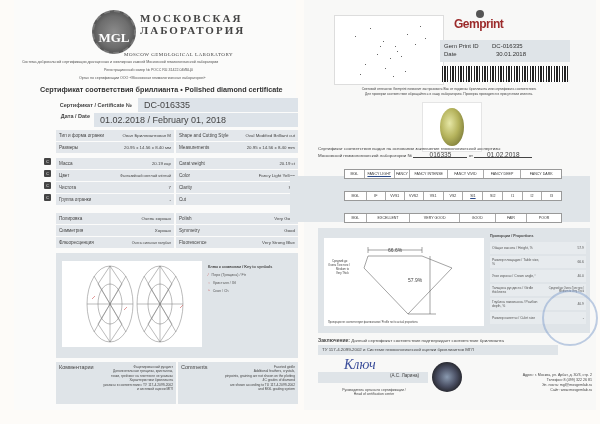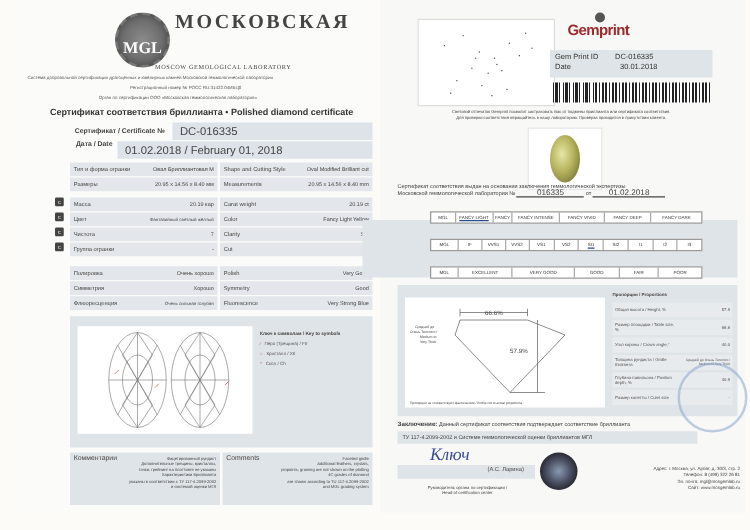--- a/index.html
+++ b/index.html
@@ -4,21 +4,21 @@
 <style>
   *{box-sizing:border-box;margin:0;padding:0}
   html,body{width:600px;height:424px;overflow:hidden;background:#fdfbf8;font-family:"Liberation Sans",sans-serif;color:#333}
   .page{position:absolute;top:0;height:410px;background:#fbfbfa}
   .left{left:14px;width:282px}
   .right{left:304px;width:292px;background:#f8f8f7}
   .abs{position:absolute}
   
   .logo{left:78px;top:10px;width:44px;height:44px;border-radius:50%;background:radial-gradient(circle,#8b8b8b 0%,#6d6d6d 55%,#555 75%,#999 100%);border:2px dashed #777}
   .logo span{position:absolute;left:0;right:0;bottom:6px;text-align:center;font-family:"Liberation Serif",serif;font-weight:bold;font-size:13px;color:#fff}
-  .lab-title{left:126px;top:12px;font-family:"Liberation Serif",serif;font-weight:bold;font-size:16px;letter-spacing:2px;line-height:12px;color:#444}
+  .lab-title{left:126px;top:12px;font-family:"Liberation Serif",serif;font-weight:bold;font-size:11px;letter-spacing:2px;line-height:12px;color:#444}
   .lab-en{left:110px;top:52px;font-family:"Liberation Serif",serif;font-size:5px;letter-spacing:.5px;color:#444}
   .tiny{font-size:3.6px;color:#555;white-space:nowrap}
   .cert-title{left:26px;top:85px;font-size:7.2px;font-weight:bold;color:#333}
   .hdr-row{background:#dde3e9;height:14px;display:flex;align-items:center;padding-left:6px;font-size:9px;color:#444}
   .lbl-sm{font-size:5.5px;font-weight:bold;color:#444;white-space:nowrap}
   .tbl{left:42px;width:242px}
   .row{display:flex;height:11px;margin-bottom:1px}
   .cell{background:#e3e7eb;display:flex;align-items:center;justify-content:space-between;padding:0 3px;font-size:4.6px;color:#444;height:100%}
   .cell.l{width:118px;margin-right:2px}
   .cell.r{width:122px}
@@ -64,20 +64,21 @@
 </style>
 </head>
 <body>
 
 <div class="page left">
   <div class="abs logo">
       <span>MGL</span>
     </div>
   <div class="abs lab-title">
     <div>МОСКОВСКАЯ</div>
+    <div>ЛАБОРАТОРИЯ</div>
   </div>
   <div class="abs lab-en">MOSCOW GEMOLOGICAL LABORATORY</div>
   <div class="abs tiny" style="left:8px;top:60px">Система добровольной сертификации драгоценных и ювелирных камней Московской геммологической лаборатории</div>
   <div class="abs tiny" style="left:90px;top:68px">Регистрационный номер № РОСС RU.31422.04ИБЦ0</div>
   <div class="abs tiny" style="left:65px;top:76px">Орган по сертификации ООО «Московская геммологическая лаборатория»</div>
   <div class="abs cert-title">Сертификат соответствия бриллианта • Polished diamond certificate</div>
 
   <div class="abs" style="left:36px;top:98px;width:248px;display:flex;align-items:center">
     <span class="lbl-sm" style="width:88px;text-align:right;padding-right:6px">Сертификат / Certificate №</span>
     <div class="hdr-row" style="flex:1">DC-016335</div>

